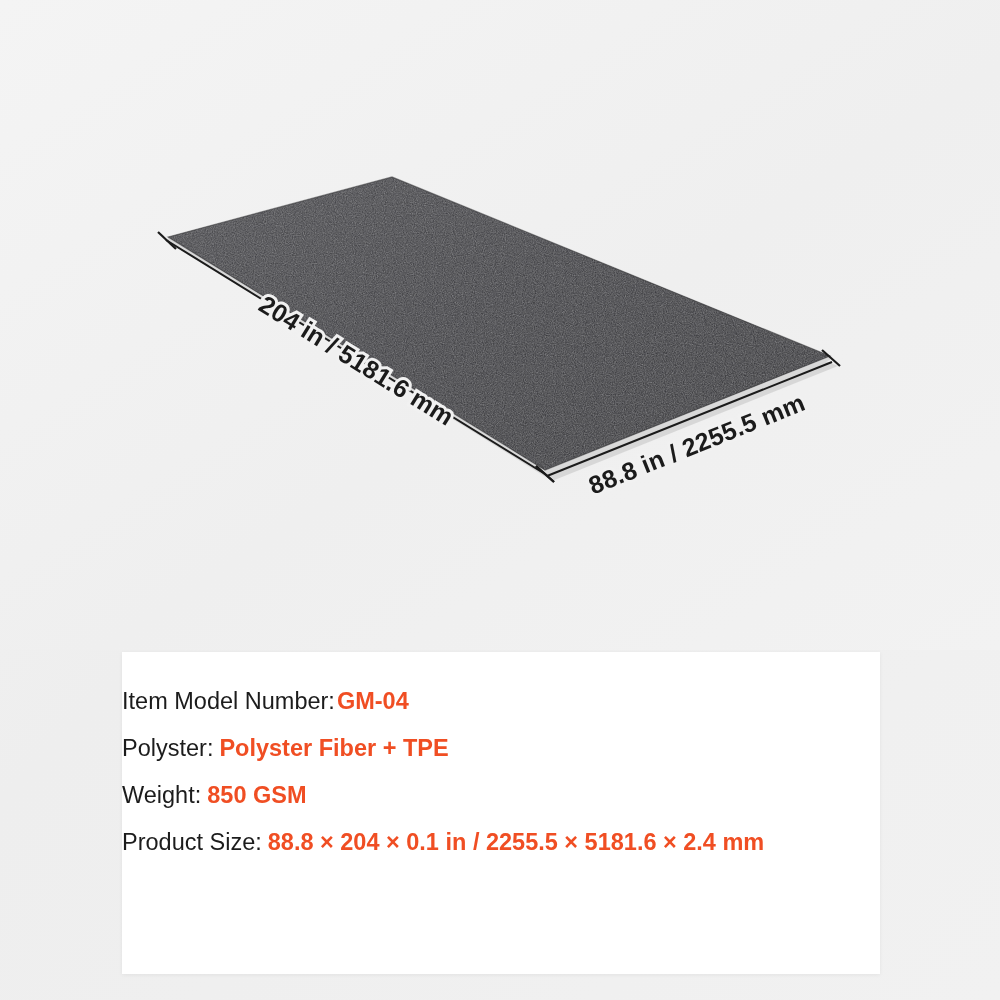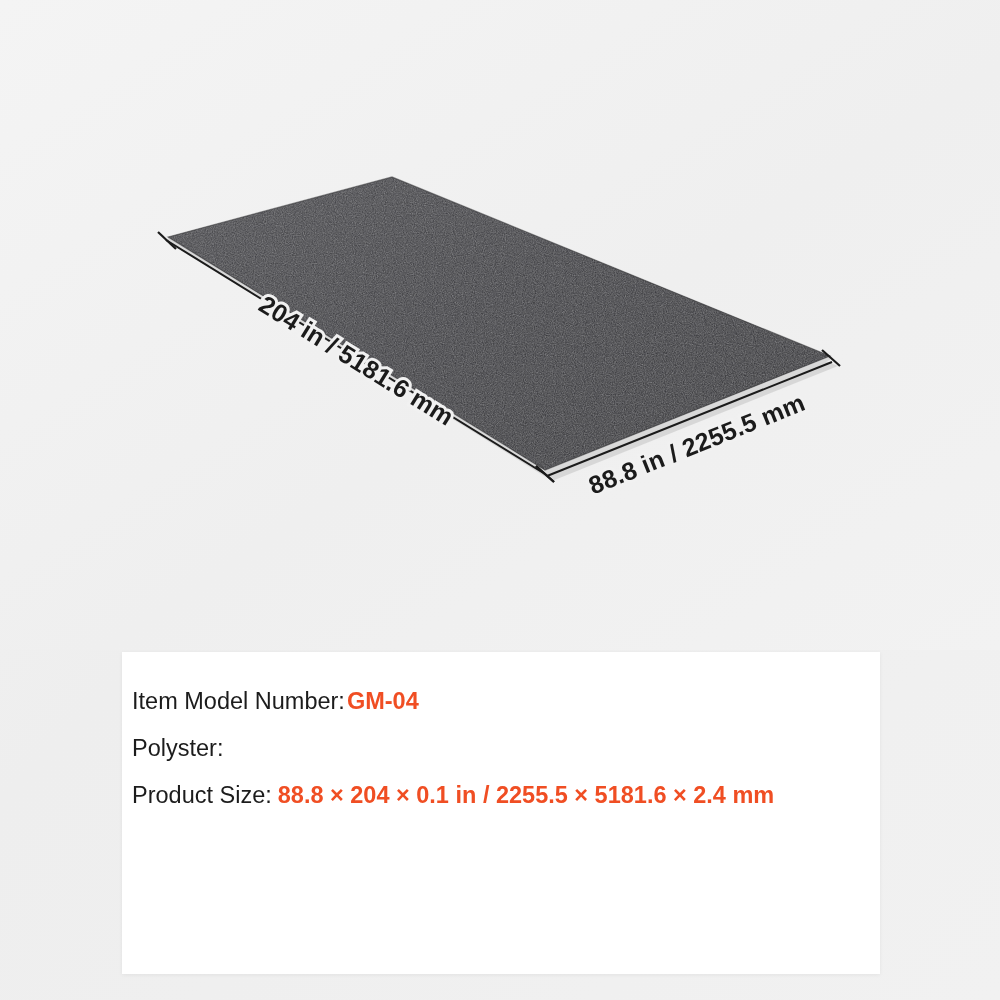--- a/index.html
+++ b/index.html
@@ -44,21 +44,21 @@
   .spec-panel {
     position: absolute;
     left: 122px;
     top: 652px;
     width: 758px;
     height: 322px;
     background: #ffffff;
     box-shadow: 0 1px 4px rgba(0,0,0,0.06);
   }
   .spec-list {
-    padding: 36px 0 0 10px;
+    padding: 36px 0 0 0;
   }
   .spec-row {
     display: flex;
     align-items: baseline;
     height: 47px;
     font-size: 23.5px;
     white-space: nowrap;
   }
   .spec-label {
     color: #1c1c1c;
@@ -144,23 +144,28 @@
   <div class="spec-panel">
     <div class="spec-list">
 
       <div class="spec-row">
         <span class="spec-label">Item Model Number:</span>
         <span class="spec-value">GM-04</span>
       </div>
 
       <div class="spec-row tight">
         <span class="spec-label">Polyster:</span>
+        <span class="spec-value">Polyster Fiber + TPE</span>
       </div>
 
 
+      <div class="spec-row tight">
+        <span class="spec-label">Weight:</span>
+        <span class="spec-value">850 GSM</span>
+      </div>
 
 
       <div class="spec-row tight">
         <span class="spec-label">Product Size:</span>
         <span class="spec-value">88.8 × 204 × 0.1 in / 2255.5 × 5181.6 × 2.4 mm</span>
       </div>
 
     </div>
   </div>
 

